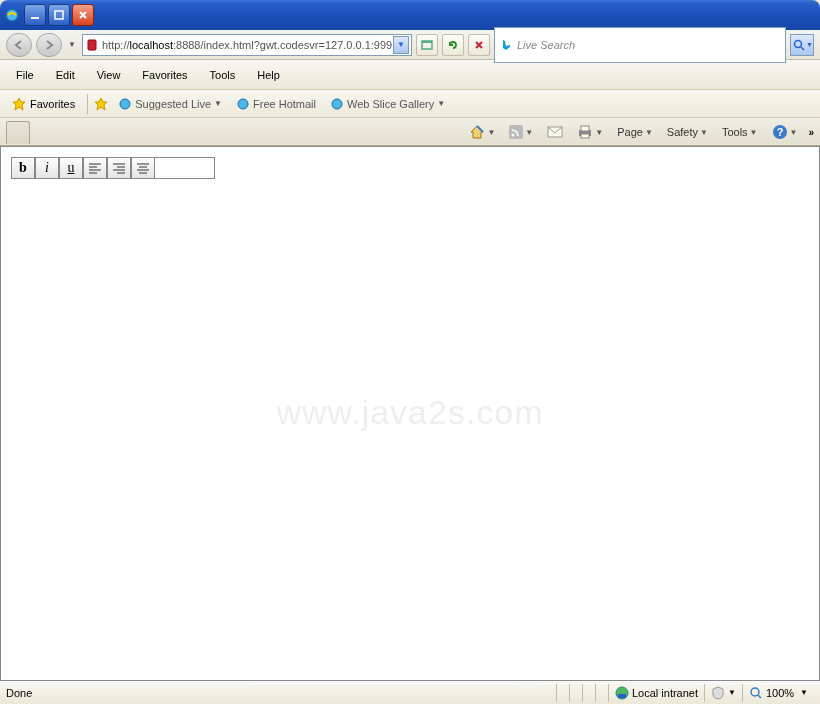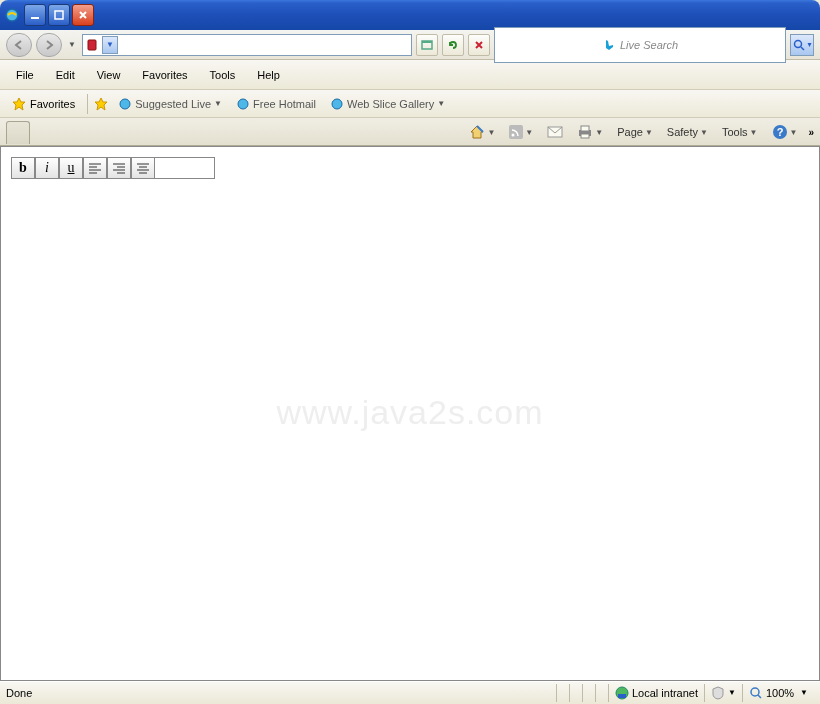--- a/index.html
+++ b/index.html
@@ -15,21 +15,21 @@
 
 .navbar { height: 30px; background: linear-gradient(to bottom, #f4f4f0, #e8e5d8); border-bottom: 1px solid #c0bca8; display: flex; align-items: center; padding: 0 6px; gap: 4px; }
 .navarrow { width: 26px; height: 24px; border-radius: 12px; background: linear-gradient(to bottom, #e8e8e8, #c8c8c8); border: 1px solid #a8a8a8; display: flex; align-items: center; justify-content: center; color: #888; font-size: 14px; }
 .navdrop { width: 12px; height: 24px; display: flex; align-items: center; justify-content: center; color: #555; font-size: 8px; }
 .addrbar { flex: 0 0 330px; height: 22px; background: white; border: 1px solid #7f9db9; display: flex; align-items: center; padding: 0 2px; font-size: 11px; }
 .addrbar .favicon { width: 14px; height: 14px; margin-right: 3px; }
 .addrbar .url { flex: 1; white-space: nowrap; overflow: hidden; color: #555; }
 .addrbar .url .host { color: #000; }
 .addrbar .dropbtn { width: 16px; height: 18px; background: linear-gradient(to bottom,#dce8fb,#a9c7f0); border:1px solid #7f9db9; display:flex;align-items:center;justify-content:center;font-size:8px;color:#2a5fc9; }
 .navicon { width: 22px; height: 22px; border: 1px solid #c0bca8; background: linear-gradient(to bottom,#fdfdfb,#ece9d8); display:flex; align-items:center; justify-content:center; border-radius:2px; }
-.searchbar { flex: 1; height: 36px; background: white; border: 1px solid #7f9db9; display: flex; align-items: center; padding: 0 4px; color: #888; font-style: italic; justify-content: center; }
+.searchbar { flex: 1; height: 36px; background: white; border: 1px solid #7f9db9; display: flex; align-items: center; padding: 0 4px; color: #888; font-style: italic; }
 .searchbar .bing { width:14px; height:14px; margin-right:4px; font-style:normal;}
 .searchbtn { width: 24px; height: 22px; background: linear-gradient(to bottom,#dce8fb,#a9c7f0); border:1px solid #7f9db9; display:flex;align-items:center;justify-content:center; }
 
 .menubar { height: 30px; background: linear-gradient(to bottom, #f8f7f2, #ece9d8); border-bottom: 1px solid #d0ccb8; display: flex; align-items: center; padding: 0 6px; gap: 2px; }
 .menubar .mi { padding: 3px 10px; cursor: pointer; }
 
 .favbar { height: 28px; background: linear-gradient(to bottom, #f8f7f2, #ece9d8); border-bottom: 1px solid #d0ccb8; display: flex; align-items: center; padding: 0 6px; gap: 6px; }
 .favbtn { padding: 3px 6px; display: flex; align-items: center; gap: 4px; }
 .favsep { width:1px; height:20px; background:#c0bca8; }
 .linkitem { display:flex; align-items:center; gap:3px; color:#555; padding:2px 4px; }
@@ -98,20 +98,21 @@
         <path d="M5 3 L10 7 L5 11" stroke="#888" stroke-width="2" fill="none"></path>
       </svg>
   </div>
   <div class="navdrop">▼</div>
   <div class="addrbar">
     <span class="favicon">
       <svg width="14" height="14">
           <rect x="3" y="2" width="8" height="10" rx="1" fill="#c23" stroke="#811"></rect>
         </svg>
     </span>
+    <span class="url"><span>http://</span><span class="host">localhost</span><span>:8888/index.html?gwt.codesvr=127.0.0.1:999</span></span>
     <span class="dropbtn">▼</span>
   </div>
   <div class="navicon">
     <svg width="14" height="14">
         <rect x="2" y="3" width="10" height="8" fill="none" stroke="#5a8" stroke-width="1.5"></rect>
         <rect x="2" y="3" width="10" height="2" fill="#5a8"></rect>
       </svg>
   </div>
   <div class="navicon">
     <svg width="14" height="14">

